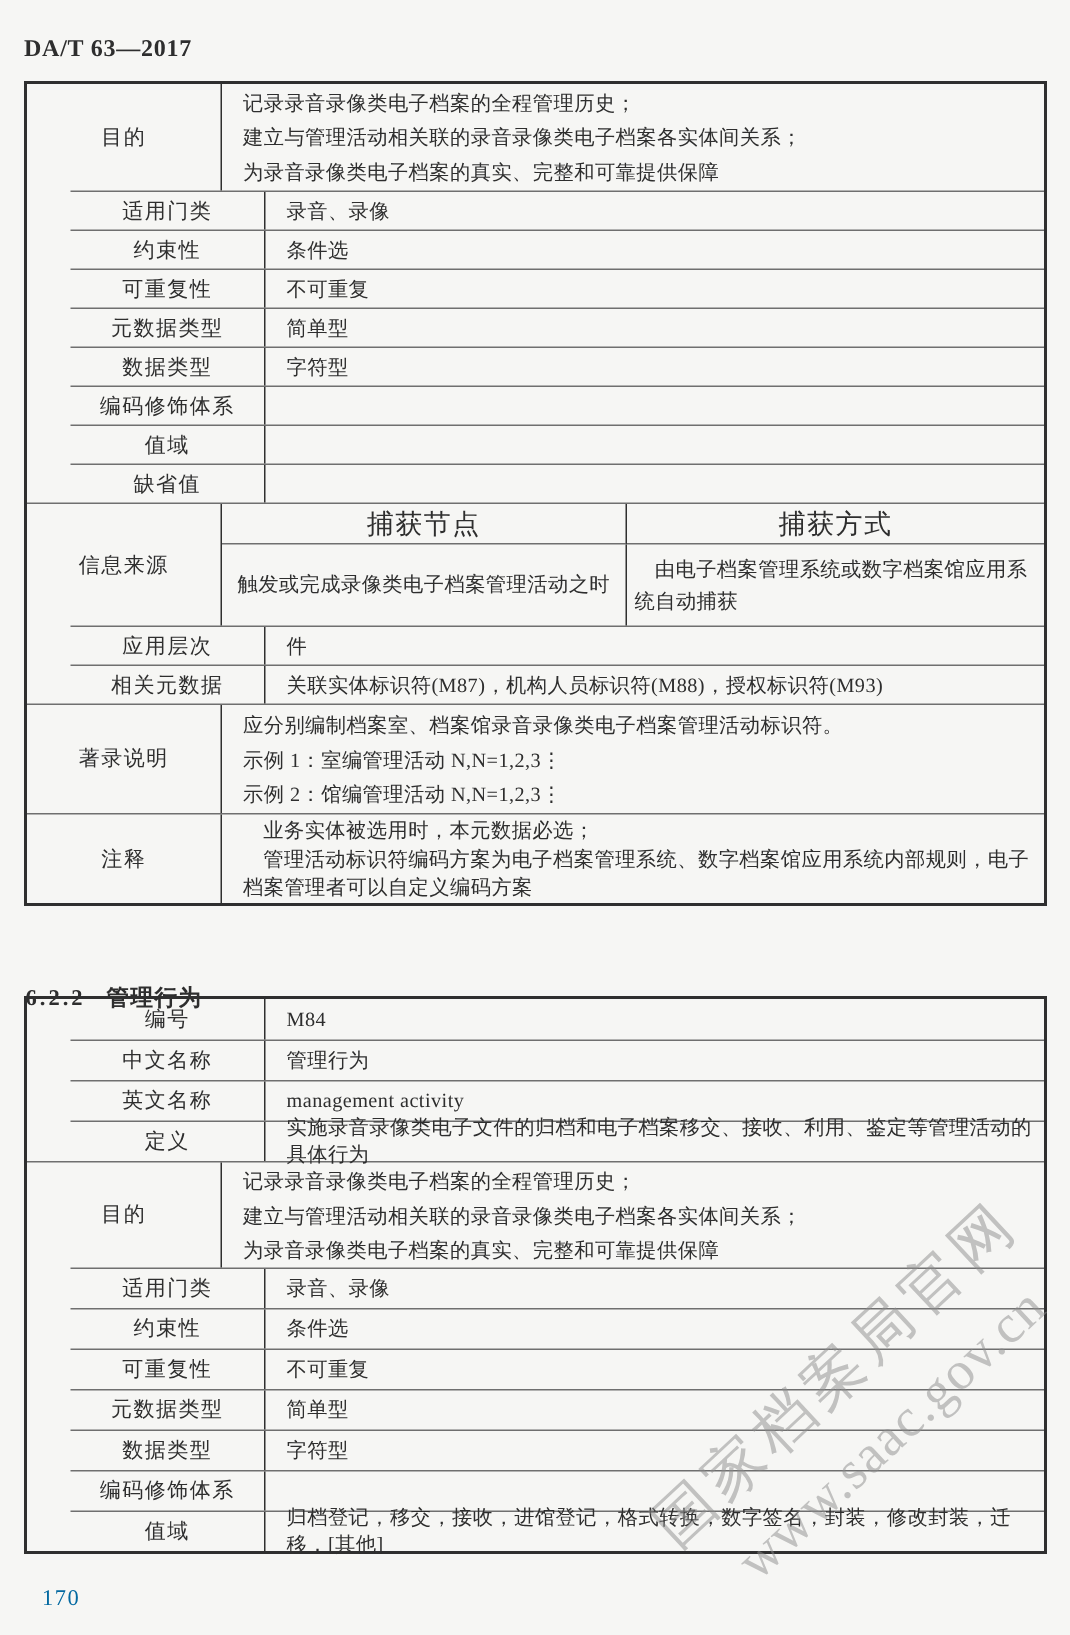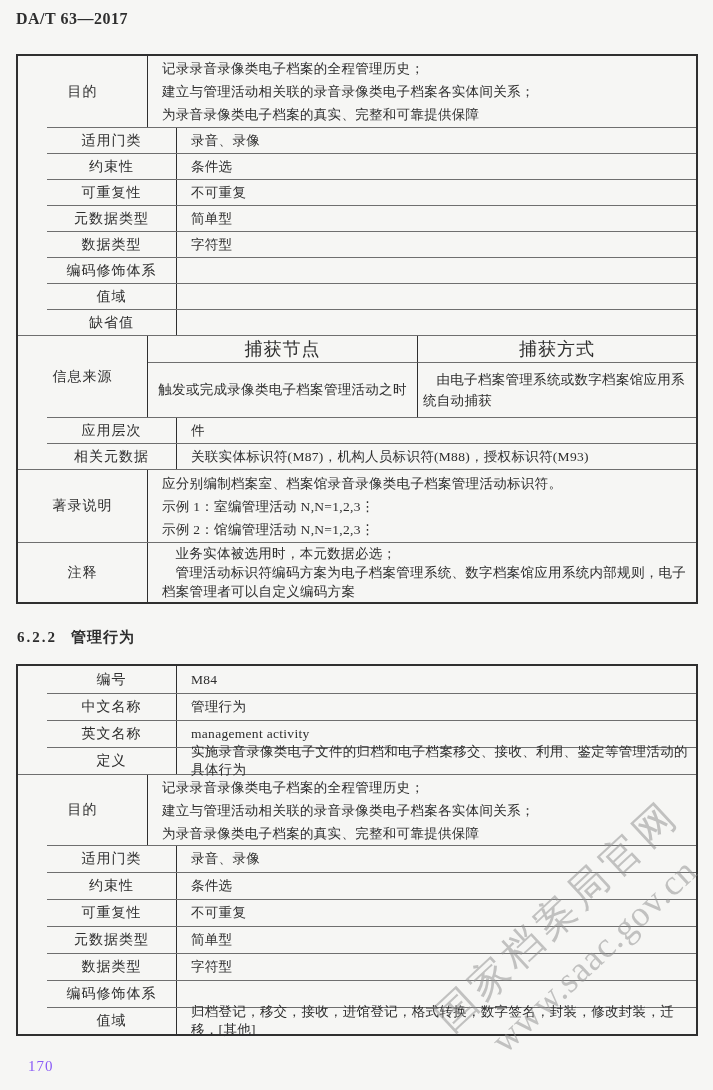--- a/index.html
+++ b/index.html
@@ -5,21 +5,21 @@
   html,body { margin:0; padding:0; }
   body {
     width:713px; height:1090px;
     background:#f6f6f4;
     font-family:"Liberation Serif","DejaVu Serif",serif;
     color:#2e2e2e;
     position:relative;
     overflow:hidden;
   }
   .doc-code {
-    position:absolute; left:16px; top:10px;
+    position:absolute; left:16px; top:24px;
     font-size:16px; font-weight:bold; letter-spacing:.5px;
   }
   .tbl {
     position:absolute; left:16px; width:682px;
     border:2px solid #2f2f2f;
     box-sizing:border-box;
     background:transparent;
   }
   .tbl1 { top:54px; }
   .tbl2 { top:664px; }
@@ -56,27 +56,27 @@
   .sub.hdr {
     border-bottom:1px solid #6f6f6f;
     display:flex; align-items:center; justify-content:center;
     font-size:18px; letter-spacing:1px;
   }
   .sub.c1 { border-right:1.5px solid #2f2f2f; }
   .sub.body-c1 { display:flex; align-items:center; justify-content:center; text-align:right; padding:2px 4px; }
   .sub.body-c2 { display:flex; align-items:center; padding:2px 5px; }
   .sub.body-c2 .wrap { text-indent:1em; line-height:21px; }
   .section-heading {
-    position:absolute; left:17px; top:628px;
+    position:absolute; left:17px; top:656px;
     font-size:15px; font-weight:bold; letter-spacing:1px;
   }
   .section-heading .num { margin-right:14px; letter-spacing:2px; }
   .page-number {
     position:absolute; left:28px; top:1058px;
-    font-size:15px; letter-spacing:1px; color:#8b5cf6;
+    font-size:15px; letter-spacing:1px; color:#0369a1;
   }
   .watermark {
     position:absolute; left:400px; top:780px;
     width:350px; height:310px;
     display:flex; flex-direction:column; align-items:center; justify-content:center;
     transform:rotate(-43deg);
     pointer-events:none; z-index:5;
     color:#8d8d8d; opacity:.5;
   }
   .wm-cn { font-size:40px; letter-spacing:5px; line-height:56px; white-space:nowrap; }

